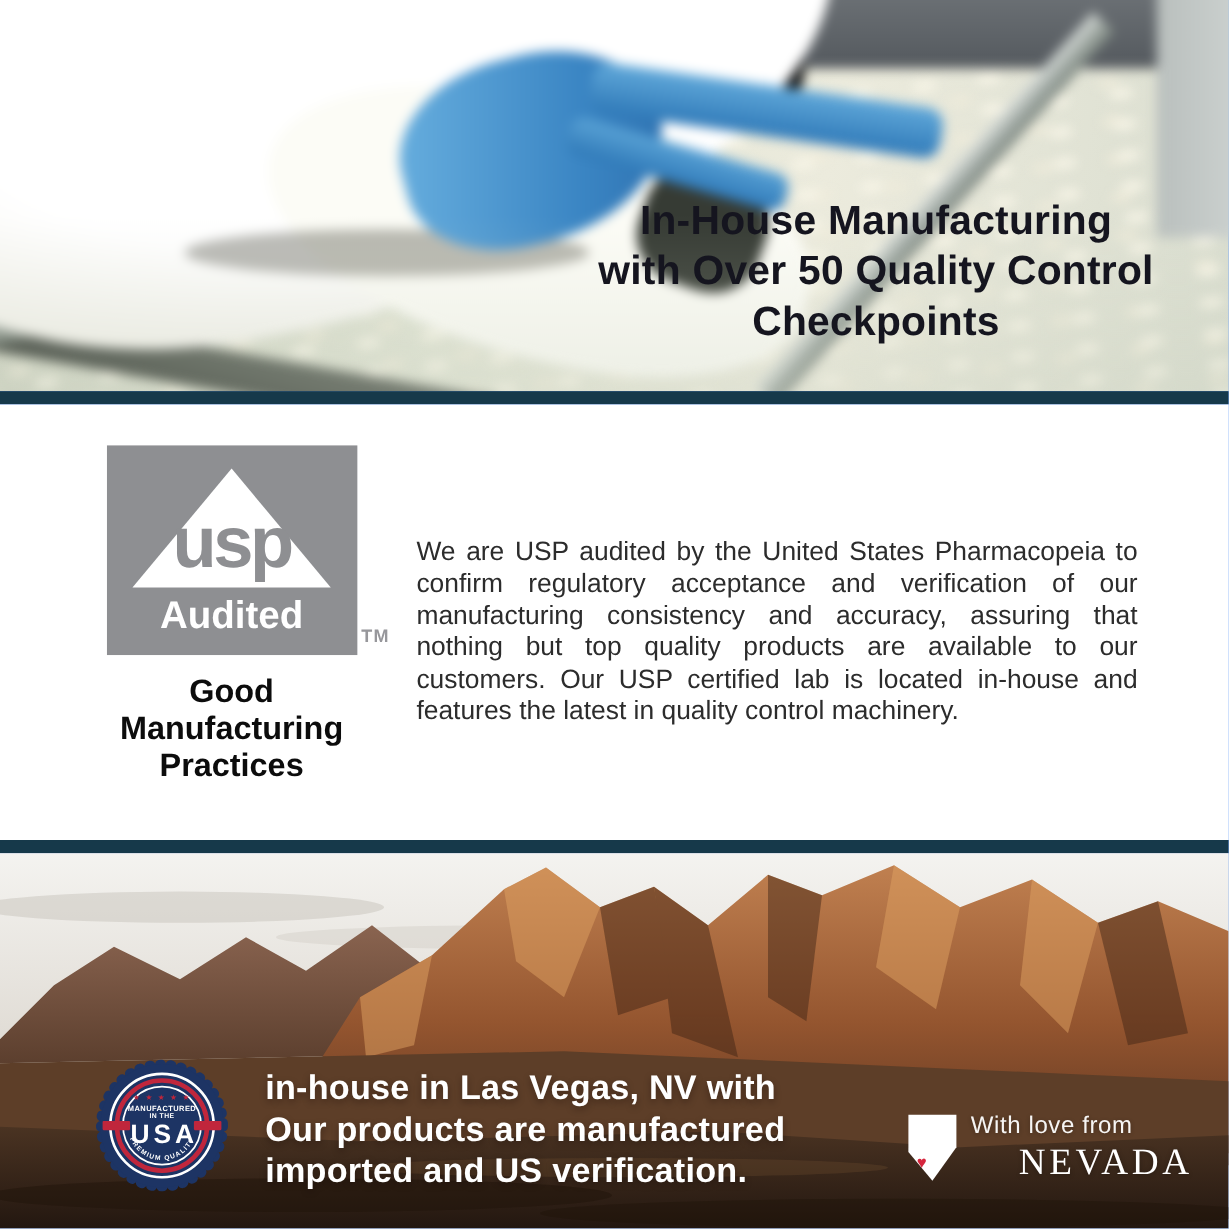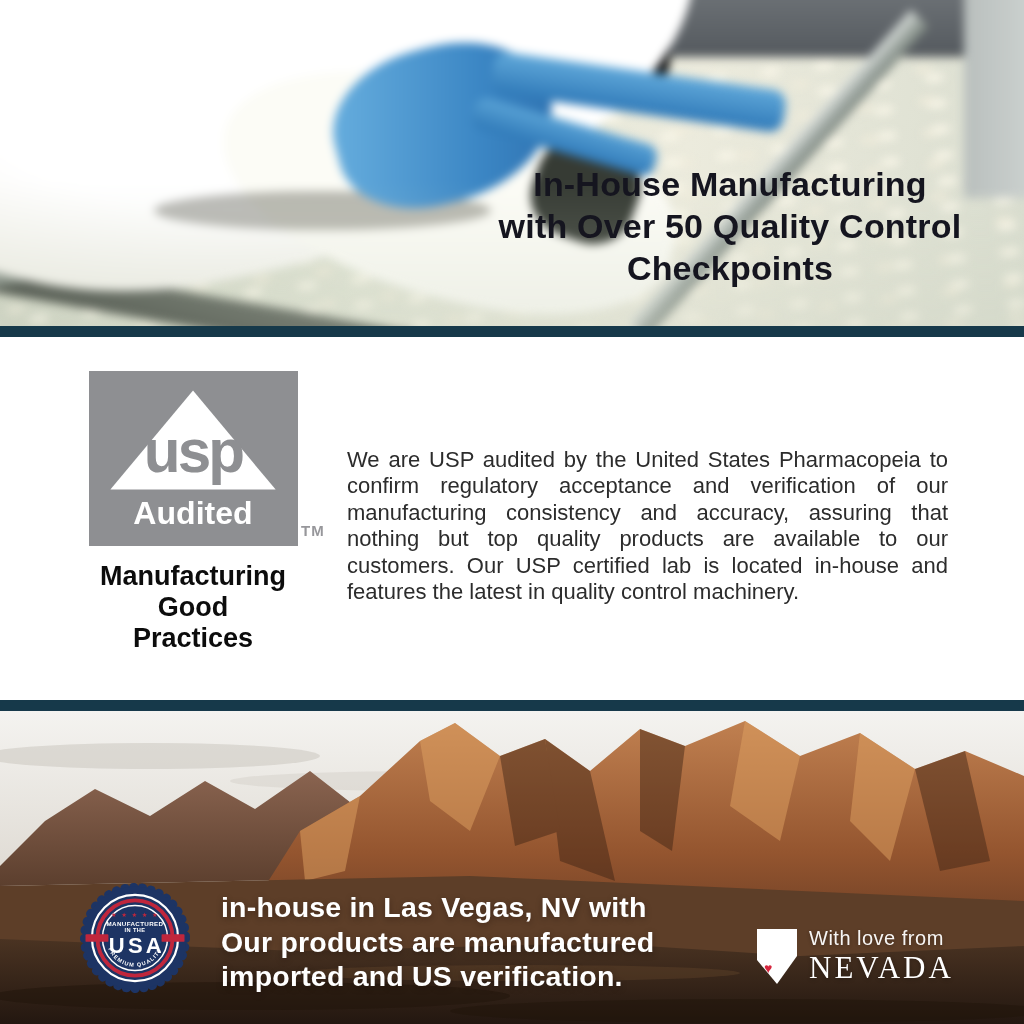--- a/index.html
+++ b/index.html
@@ -62,21 +62,21 @@
   .bottom-photo{top:711px;height:313px;overflow:hidden;background:#e9e7e2;}
   .landscape{position:absolute;inset:0;}
   .usa-badge{position:absolute;left:80px;top:172px;}
   .caption{position:absolute;left:221px;top:179px;font-size:28.5px;line-height:34.5px;
     font-weight:800;color:#ffffff;text-shadow:0 2px 6px rgba(20,10,5,.35);letter-spacing:.2px;}
   .nevada-logo{position:absolute;left:755px;top:216px;display:flex;align-items:center;gap:10px;}
   .nevada-texts{display:flex;flex-direction:column;}
   .nevada-tagline{font-size:20px;font-weight:300;color:#ffffff;opacity:.95;letter-spacing:.5px;
     text-shadow:0 1px 4px rgba(0,0,0,.3);}
   .nevada-name{font-family:"Liberation Serif",serif;font-size:31px;color:#ffffff;letter-spacing:3px;
-    margin-top:0px;text-shadow:0 1px 4px rgba(0,0,0,.3);}
+    margin-top:0px;text-shadow:0 1px 4px rgba(0,0,0,.3);margin-left:40px;}
 </style>
 </head>
 <body>
 
 <div class="canvas">
 
   <section class="top-photo">
     <div class="pt-art">
       <div class="capsules"></div>
       <div class="tray-edge"></div>
@@ -106,22 +106,22 @@
 
   <section class="mid">
     <svg class="usp-logo" width="209" height="175" viewBox="0 0 215 180">
       <rect x="0" y="0" width="215" height="180" fill="#8e8f92"></rect>
       <polygon points="107,20 22,122 192,122" fill="#ffffff"></polygon>
       <text x="107" y="104" text-anchor="middle" font-family="Liberation Sans, sans-serif" font-size="62" font-weight="700" letter-spacing="-3" fill="#8e8f92">usp</text>
       <text x="107" y="157" text-anchor="middle" font-family="Liberation Sans, sans-serif" font-size="33" font-weight="700" fill="#ffffff">Audited</text>
     </svg>
     <div class="tm">TM</div>
     <div class="gmp">
+      <div>Good</div>
       <div>Manufacturing</div>
-      <div>Good</div>
       <div>Practices</div>
     </div>
     <p class="usp-paragraph">We are USP audited by the United States Pharmacopeia to confirm regulatory acceptance and verification of our manufacturing consistency and accuracy, assuring that nothing but top quality products are available to our customers. Our USP certified lab is located in-house and features the latest in quality control machinery.</p>
   </section>
 
   <section class="bar2"></section>
 
   <section class="bottom-photo">
     <svg class="landscape" width="100%" height="100%" viewBox="0 0 1024 313" preserveAspectRatio="none">
       <defs>

